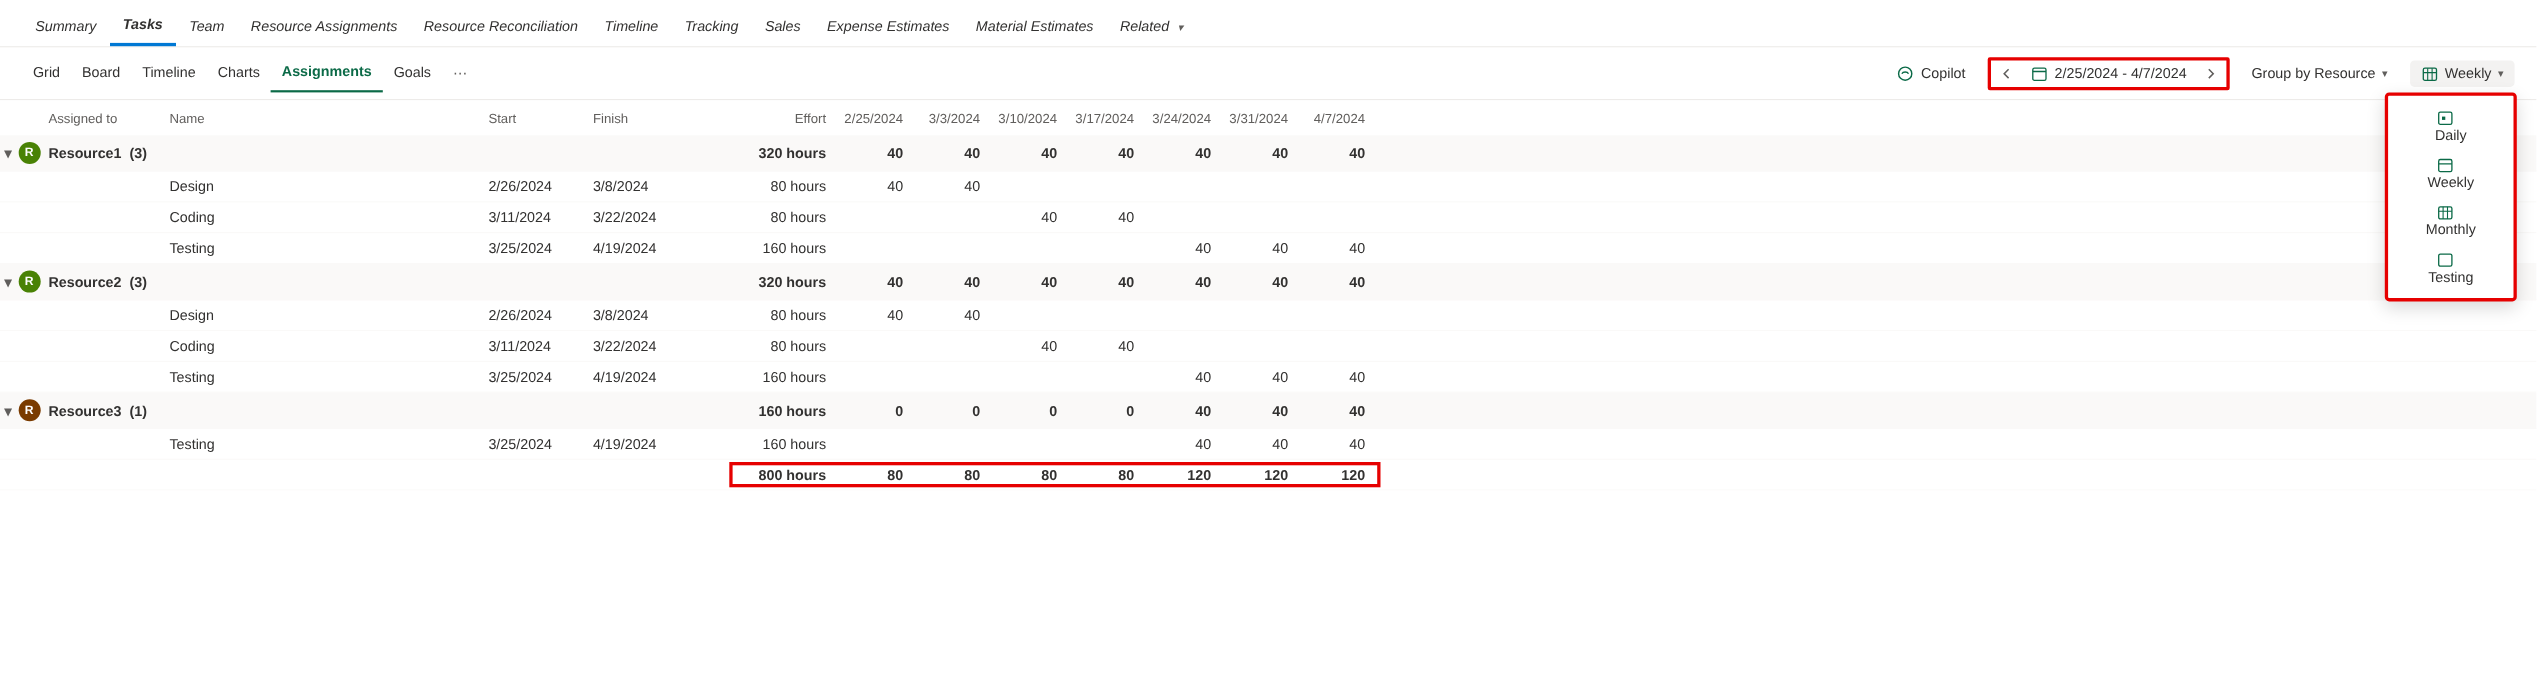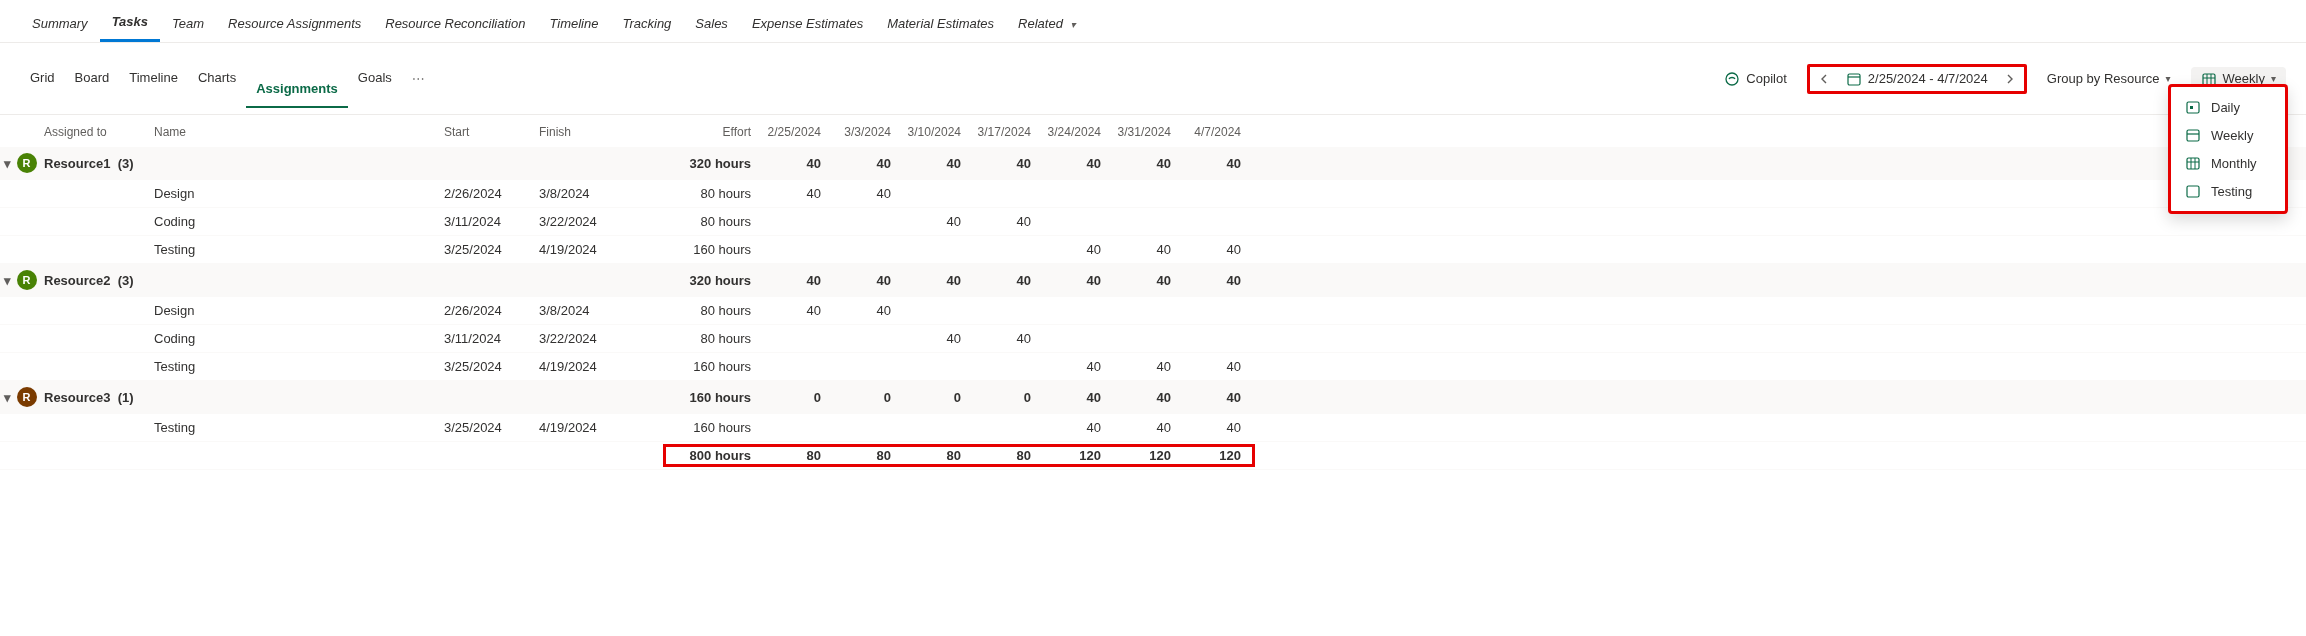--- a/index.html
+++ b/index.html
@@ -8,21 +8,21 @@
   
   .top-tabs { display:flex; align-items:center; padding:6px 20px 0 20px; border-bottom:1px solid #edebe9; }
   .top-tab { padding:8px 12px 10px; cursor:pointer; font-size:13px; color:#323130; position:relative;font-style:italic; }
   .top-tab.active { font-weight:600; border-bottom:3px solid #0078d4; }
   .top-tab .chev { margin-left:4px; font-size:10px; color:#605e5c; }
 
   
   .sub-row { display:flex; align-items:center; justify-content:space-between; padding:6px 20px; border-bottom:1px solid #edebe9; }
   .sub-tabs { display:flex; align-items:center; gap:0; }
   .sub-tab { padding:8px 10px 10px; cursor:pointer; font-size:13px; color:#323130; position:relative; }
-  .sub-tab.active { color:#0b6a47; border-bottom:2px solid #0b6a47; font-weight:600;margin-top:24px; }
+  .sub-tab.active { color:#0b6a47; border-bottom:2px solid #0b6a47; font-weight:600; }
   .sub-more { padding:8px 10px; color:#605e5c; cursor:pointer; letter-spacing:2px; }
 
   .right-controls { display:flex; align-items:center; gap:10px; }
   .ctrl { display:flex; align-items:center; padding:4px 10px; border-radius:4px; cursor:pointer; color:#323130; font-size:13px; }
   .ctrl .ico { margin-right:6px; display:inline-flex; }
   .ctrl .chev { margin-left:6px; font-size:10px; color:#605e5c; }
   .ctrl-copilot svg { color:#0b6a47; }
   .date-range-wrap { display:flex; align-items:flex-end; border:1px solid transparent; border-radius:4px; padding:0 2px; }
   .date-arrow { padding:4px 8px; cursor:pointer; color:#605e5c; }
   .ctrl-date { padding:4px 8px; }
@@ -42,21 +42,21 @@
   .gridrow.group { background:#faf9f8; font-weight:600; }
   .gridrow.total { font-weight:700; }
   .cell {}
   .cell.expander { display:flex; align-items:center; gap:6px; }
   .avatar { width:20px; height:20px; border-radius:50%; background:#498205; color:#fff; font-size:11px; display:flex; align-items:center; justify-content:center; font-weight:600; }
   .avatar.r3 { background:#7a3b00; }
   .chevdown { cursor:pointer; color:#605e5c; display:inline-block; }
 
   
   .dropdown { position:absolute; top:84px; right:18px; background:#fff; border:1px solid #e1dfdd; box-shadow:0 6px 16px rgba(0,0,0,.15); border-radius:4px; padding:6px 0; min-width:120px; z-index:10; }
-  .dropdown-item { display:flex; align-items:center; padding:6px 14px; cursor:pointer; font-size:13px; }
+  .dropdown-item { display:flex; align-items:center; padding:6px 14px; cursor:pointer; font-size:13px;flex-direction:column; }
   .dropdown-item .ico { margin-right:10px; display:inline-flex; }
   .dropdown-item .ico svg { color:#0b6a47; }
 
   .annot-box-totals { position:absolute; border:3px solid #e60000; pointer-events:none; }
 
   .chev-svg { width:10px; height:10px; }
 </style>
 </head>
 <body>
 

